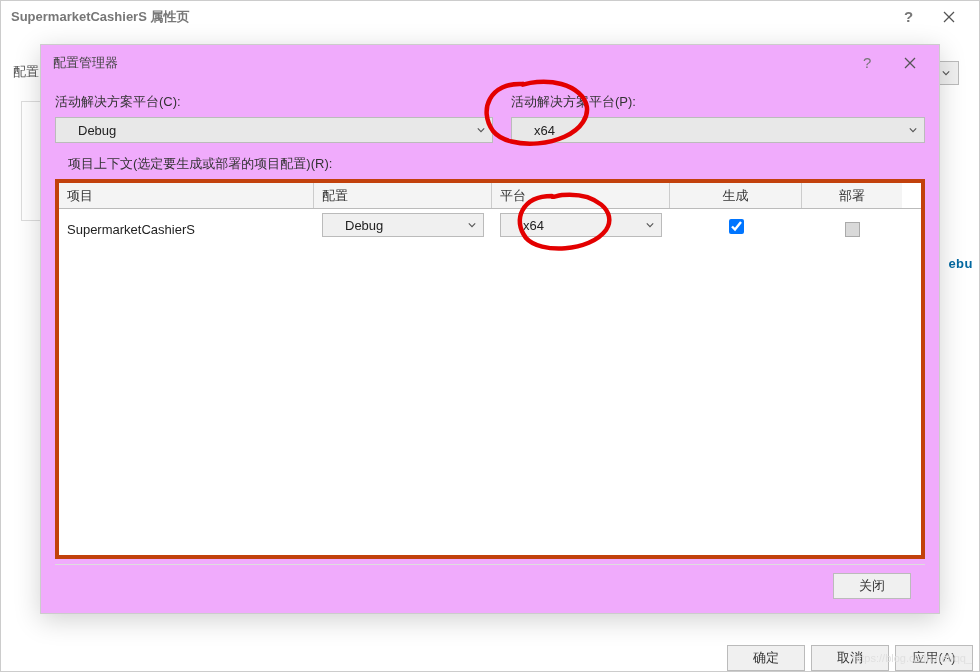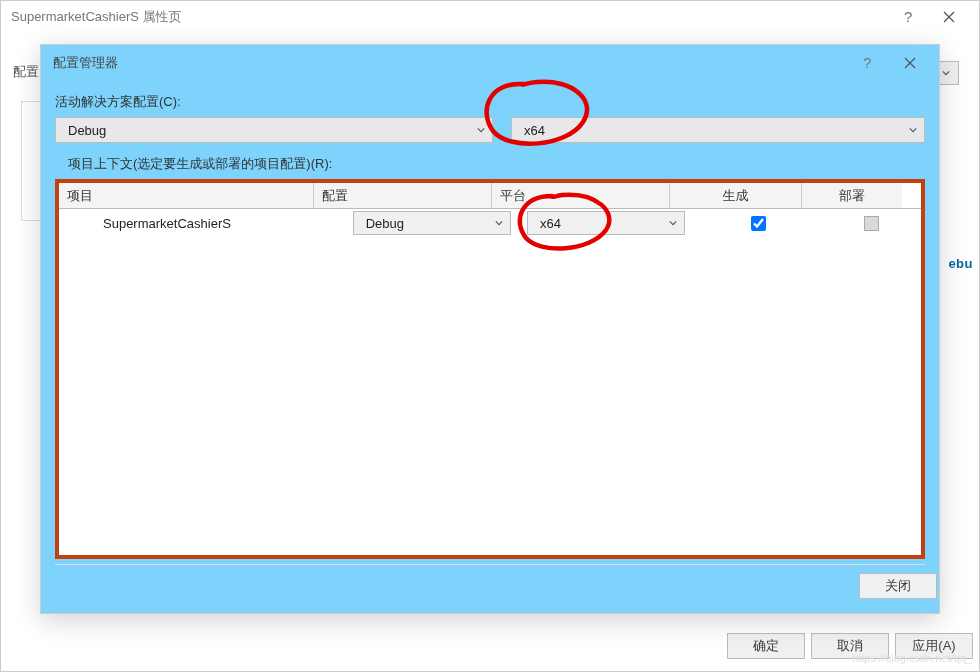--- a/index.html
+++ b/index.html
@@ -1,53 +1,53 @@
 <!DOCTYPE html>
 <html><head>
 <meta charset="utf-8">
 <style>
   * { box-sizing: border-box; font-family: "Microsoft YaHei", "Segoe UI", sans-serif; font-size: 13px; }
   body { margin:0; background:#fff; width:980px; height:672px; position:relative; overflow:hidden; color:#222;}
   .outer-window { position:absolute; left:0; top:0; width:980px; height:672px; border:1px solid #ccc; background:#fff;}
-  .outer-title { height:32px; display:flex; align-items:center; padding:0 10px; background:#fff; color:#777; position:relative;}
+  .outer-title { height:32px; display:flex; align-items:center; padding:0 10px; background:#fff; color:#777; position:relative;font-weight:bold;}
   .outer-title .title-text{ flex:1;}
   .outer-title .win-btn{ width:40px; height:32px; display:flex; align-items:center; justify-content:center; color:#555;}
   .outer-row{ display:flex; align-items:center; height:26px;}
   .outer-row .lbl{ color:#555; margin-right:4px; white-space:nowrap;}
   .outer-dd-btn{ width:26px; height:24px; border:1px solid #bbb; background:#f0f0f0; display:flex; align-items:center; justify-content:center; margin-left:2px;}
   .chev{ width:8px;height:8px; pointer-events:none;}
-  .outer-footer{ position:absolute; right:6px; bottom:12px; display:flex; gap:6px;}
+  .outer-footer{ position:absolute; right:6px; bottom:0; display:flex; gap:6px;}
   .button{ min-width:78px; height:26px; border:1px solid #bbb; background:#f0f0f0; display:flex; align-items:center; justify-content:center; color:#333;}
   .button.disabled{ color:#404040;}
 
-  .inner-window{ position:absolute; left:40px; top:44px; width:900px; height:570px; background:#7dd3fc; border:1px solid #ccc; box-shadow:0 6px 25px rgba(0,0,0,0.18);}
+  .inner-window{ position:absolute; left:40px; top:44px; width:900px; height:570px; background:#f0abfc; border:1px solid #ccc; box-shadow:0 6px 25px rgba(0,0,0,0.18);}
   .inner-title{ height:36px; display:flex; align-items:center; padding:0 8px 0 12px; color:#444;}
   .inner-title .title-text{ flex:1;}
   .inner-title .win-btn{ width:42px; height:36px; display:flex; align-items:center; justify-content:center; color:#555;}
   .inner-content{ padding:12px 14px 10px 14px;}
 
   .field-row{ display:flex; gap:18px; align-items:flex-end; margin-bottom:12px;}
   .field{ display:flex; flex-direction:column; }
   .field label{ color:#333; margin-bottom:6px;}
-  .combo{ position:relative; height:26px; background:#e8e8e8; border:1px solid #bbb; display:flex; align-items:center; padding:0 24px 0 12px;}
+  .combo{ position:relative; height:26px; background:#e8e8e8; border:1px solid #bbb; display:flex; align-items:center; padding:0 24px 0 22px;}
   .combo .chev-box{ position:absolute; right:0; top:0; bottom:0; width:22px; display:flex; align-items:center; justify-content:center;}
   .combo.light{ background:#fff;}
 
   .ctx-label{ margin:12px 0 6px 13px; color:#333;}
   .grid{ border:4px solid #c2410c; height:380px; background:#fff; position:relative;}
   .grid-head{ display:flex; height:26px; border-bottom:1px solid #bbb;}
   .gh{ border-right:1px solid #ccc; background:#f4f4f4; display:flex; align-items:center; padding:0 8px; color:#333;}
-  .grid-row{ display:flex; height:28px; align-items:center;margin-left:36px;}
+  .grid-row{ display:flex; height:28px; align-items:flex-end;}
   .gc{ padding:0 8px; display:flex; align-items:center;}
   .c0{ width:255px;} .c1{ width:178px;} .c2{ width:178px;} .c3{ width:132px; justify-content:center;} .c4{ width:100px; justify-content:center;}
   .grid .combo{ width:100%; height:24px; background:#f0f0f0;}
   input.chk{ width:15px; height:15px;}
   .disabled-box{ width:15px; height:15px; background:#d9d9d9; border:1px solid #aaa;}
 
-  .inner-footer{ position:absolute; right:2px; bottom:14px;}
+  .inner-footer{ position:absolute; right:28px; bottom:14px;}
   .split-line{ position:absolute; left:14px; right:14px; bottom:48px; border-top:1px solid #ddd;}
 
   svg.chev path{ stroke:#555; stroke-width:1.4; fill:none;}
   svg.close-ic line{ stroke:#555; stroke-width:1.3;}
   svg.help-ic text{ fill:#777; font-size:15px;}
 
   
   .ann{ position:absolute; pointer-events:none; }
   .ann path{ stroke:#e30000; stroke-width:4.5; fill:none; stroke-linecap:round; stroke-linejoin:round;}
   .outer-general-area{ position:absolute; left:20px; top:100px; width:30px; height:120px; border:1px solid #ddd; border-right:none;}
@@ -117,31 +117,32 @@
         <svg class="close-ic" width="12" height="12">
           <line x1="1" y1="1" x2="11" y2="11"></line>
           <line x1="11" y1="1" x2="1" y2="11"></line>
         </svg>
       </div>
   </div>
 
   <div class="inner-content">
     <div class="field-row">
       <div class="field" style="width:438px;">
-        <label>活动解决方案配置(C):</label>
+        <label>活动解决方案平台(C):</label>
         <div class="combo">
           <span>Debug</span>
           <div class="chev-box">
               <svg class="chev" viewBox="0 0 10 10">
                 <path d="M1 3 L5 7 L9 3"></path>
               </svg>
             </div>
         </div>
       </div>
       <div class="field" style="flex:1;">
+        <label>活动解决方案平台(P):</label>
         <div class="combo">
           <span>x64</span>
           <div class="chev-box">
               <svg class="chev" viewBox="0 0 10 10">
                 <path d="M1 3 L5 7 L9 3"></path>
               </svg>
             </div>
         </div>
       </div>
     </div>

